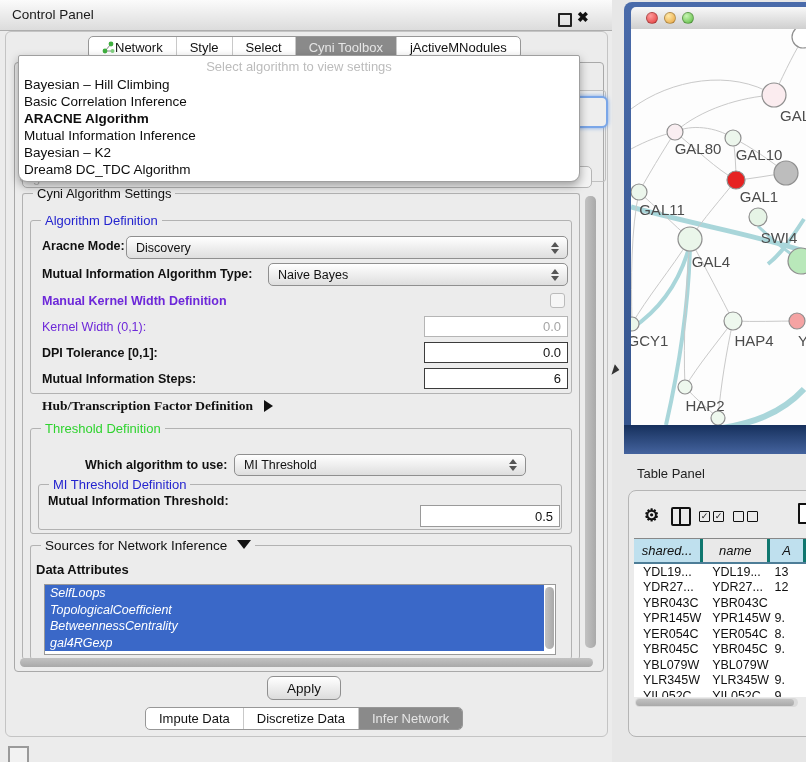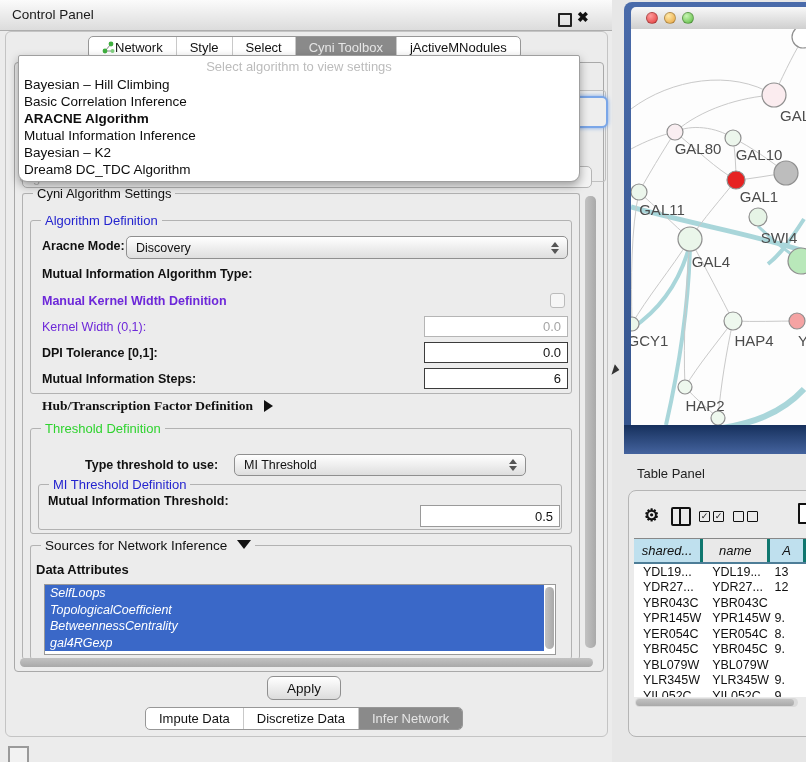--- a/index.html
+++ b/index.html
@@ -183,20 +183,24 @@
 
   <div class="grp" style="left:30px;top:220px;width:540px;height:172px;">
     <span class="legend blue">Algorithm Definition</span>
   </div>
   <div class="lbl" style="left:42px;top:239px;">Aracne Mode:</div>
   <div class="combo" style="left:126px;top:236px;width:442px;height:23px;">
     <span>Discovery</span>
     <span class="spin"></span>
   </div>
   <div class="lbl" style="left:42px;top:267px;">Mutual Information Algorithm Type:</div>
+  <div class="combo" style="left:268px;top:263px;width:300px;height:23px;">
+    <span>Naive Bayes</span>
+    <span class="spin"></span>
+  </div>
   <div class="lbl dis" style="left:42px;top:294px;">Manual Kernel Width Definition</div>
   <div class="checkbox" style="left:550px;top:293px;"></div>
   <div class="lbl dis plain" style="left:42px;top:320px;font-weight:normal;">Kernel Width (0,1):</div>
   <div class="field dis" style="left:424px;top:316px;width:144px;height:21px;">
     <span>0.0</span>
   </div>
   <div class="lbl" style="left:42px;top:346px;">DPI Tolerance [0,1]:</div>
   <div class="field" style="left:424px;top:342px;width:144px;height:21px;">
     <span>0.0</span>
   </div>
@@ -206,21 +210,21 @@
   </div>
 
   <div class="lbl" style="left:42px;top:398px;font-size:13.5px;font-family:Liberation Serif, serif;">
     <span>Hub/Transcription Factor Definition</span>
     <span style="display:inline-block;margin-left:8px;width:0;height:0;border-top:6px solid transparent;border-bottom:6px solid transparent;border-left:9px solid #111;vertical-align:-2px;"></span>
   </div>
 
   <div class="grp" style="left:30px;top:428px;width:540px;height:104px;">
     <span class="legend green">Threshold Definition</span>
   </div>
-  <div class="lbl" style="left:85px;top:458px;">Type threshold to use:</div>
+  <div class="lbl" style="left:85px;top:458px;">Which algorithm to use:</div>
   <div class="combo" style="left:234px;top:454px;width:292px;height:22px;">
     <span>MI Threshold</span>
     <span class="spin"></span>
   </div>
   <div class="grp" style="left:38px;top:484px;width:522px;height:44px;">
     <span class="legend blue">MI Threshold Definition</span>
   </div>
   <div class="lbl" style="left:48px;top:494px;">Mutual Information Threshold:</div>
   <div class="field" style="left:420px;top:505px;width:140px;height:22px;border-color:#9a9a9a;padding-left:27px;">
     <span>0.5</span>

